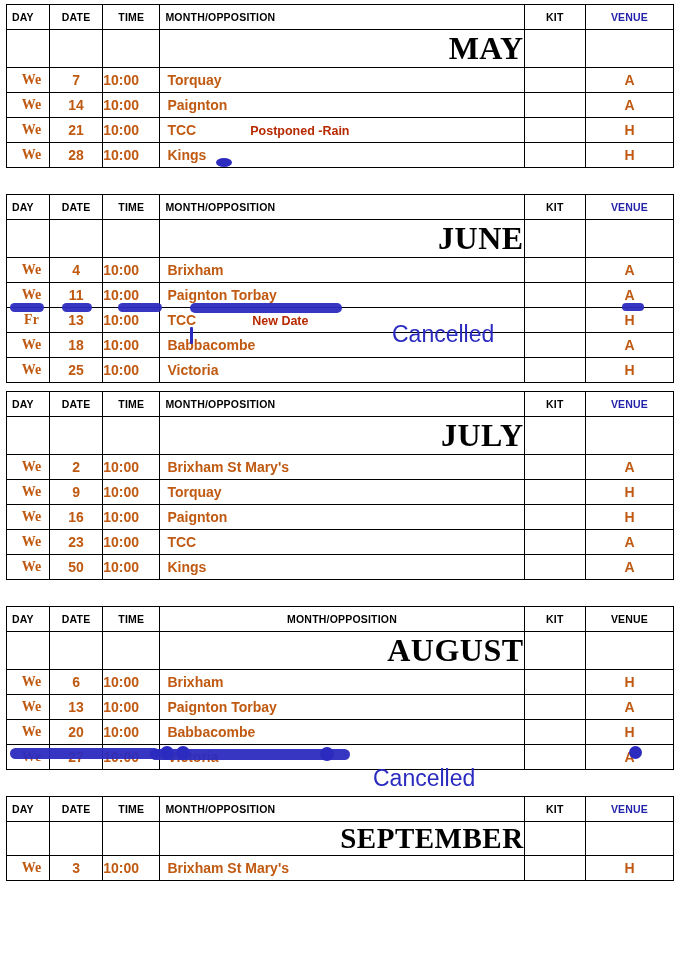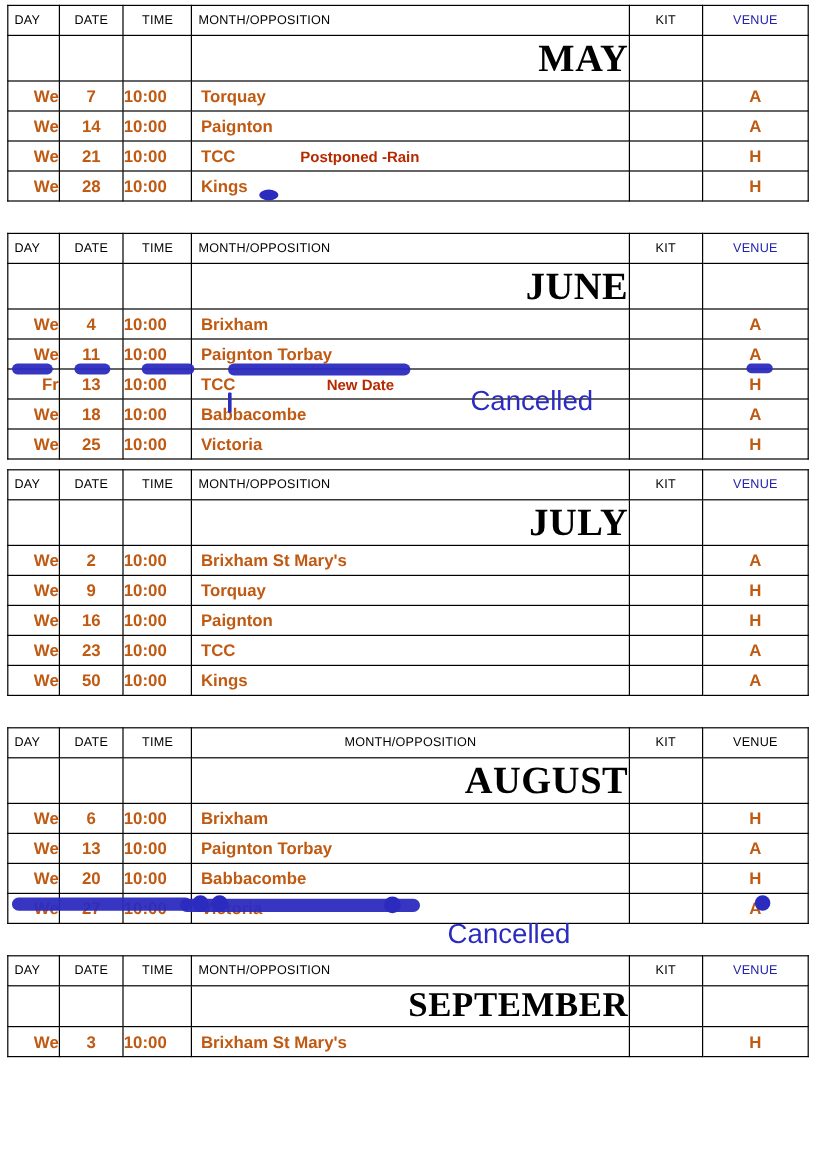--- a/index.html
+++ b/index.html
@@ -37,21 +37,21 @@
   col.c-day    { width: 42px; }
   col.c-date   { width: 52px; }
   col.c-time   { width: 56px; }
   col.c-opp    { width: 356px; }
   col.c-kit    { width: 60px; }
   col.c-venue  { width: 86px; }
 
   .hdr td {
     height: 17px;
     font-size: 10.5px;
-    font-weight: normal;
+    font-weight: bold;
     color: #000000;
     letter-spacing: 0.2px;
   }
   .hdr td.venue-h {
     color: #2222aa;
   }
   .hdr .pad { padding-left: 5px; }
   .hdr .cen { text-align: center; }
 
   .monthrow td {
@@ -69,34 +69,34 @@
   .monthname.small {
     font-size: 29px;
   }
 
   .fx td {
     font-size: 14px;
     font-weight: bold;
     color: #c05a12;
     font-family: "Liberation Sans", sans-serif;
   }
-  .fx .day   { text-align: right; padding-left: 7px; }
+  .fx .day   { text-align: center; padding-left: 7px; font-family: Liberation Serif, serif; }
   .fx .date  { text-align: center; }
   .fx .time  { text-align: left; }
   .fx .opp   { text-align: left; padding-left: 7px; position: relative; }
   .fx .kit   { }
   .fx .venue { text-align: center; color: #c05a12; }
 
   .note {
     color: #b62a00;
     font-size: 12.5px;
     font-weight: bold;
     margin-left: 54px;
   }
-  .note.wide { margin-left: 76px; }
+  .note.wide { margin-left: 56px; }
 
   .spacer { height: 26px; }
   .spacer.sm { height: 8px; }
 
   
   .annot {
     position: absolute;
     color: #2b2bbf;
     font-family: "Liberation Sans", sans-serif;
     font-size: 22px;

